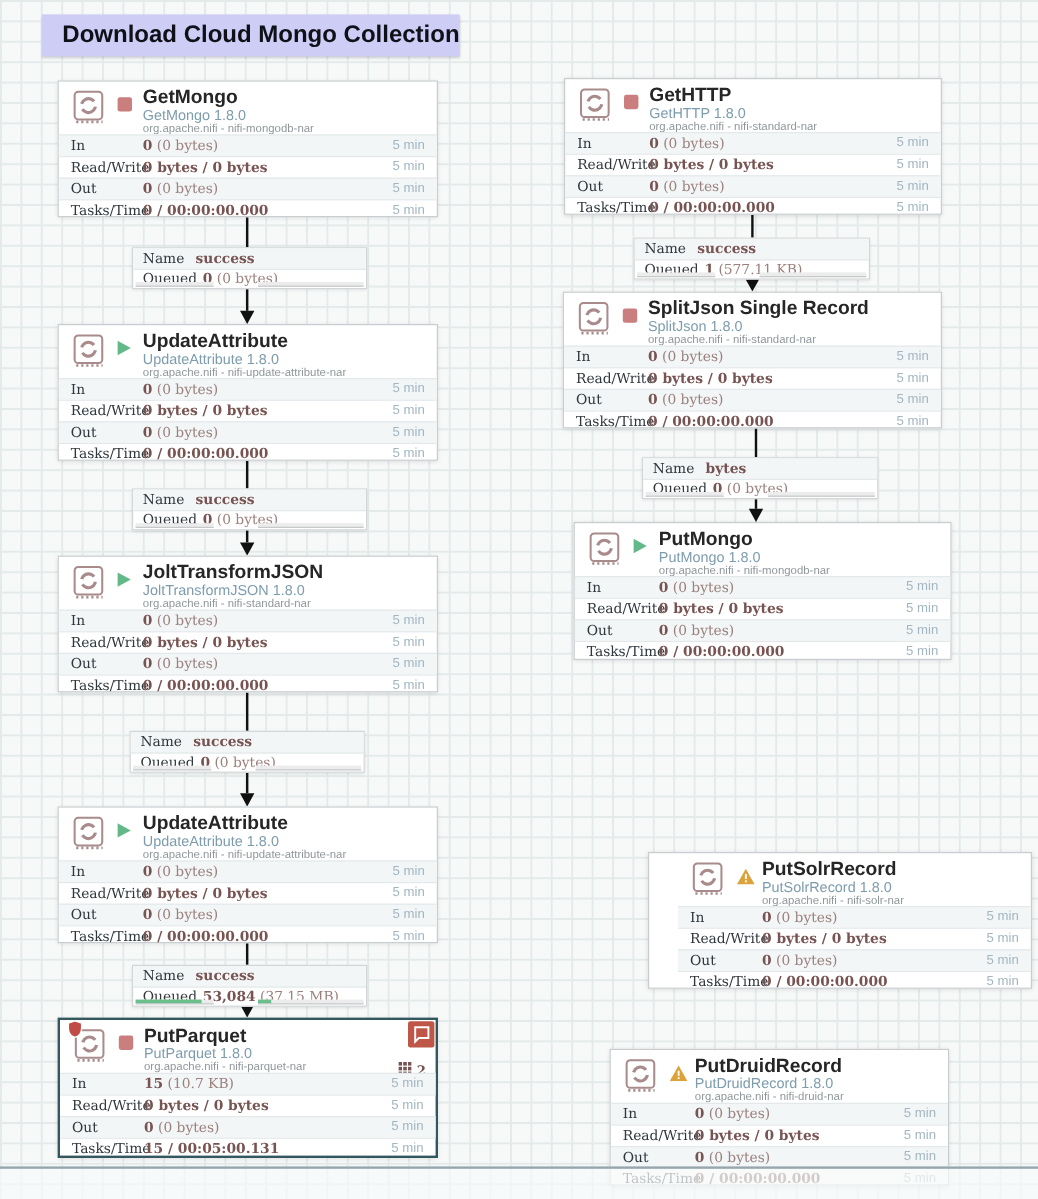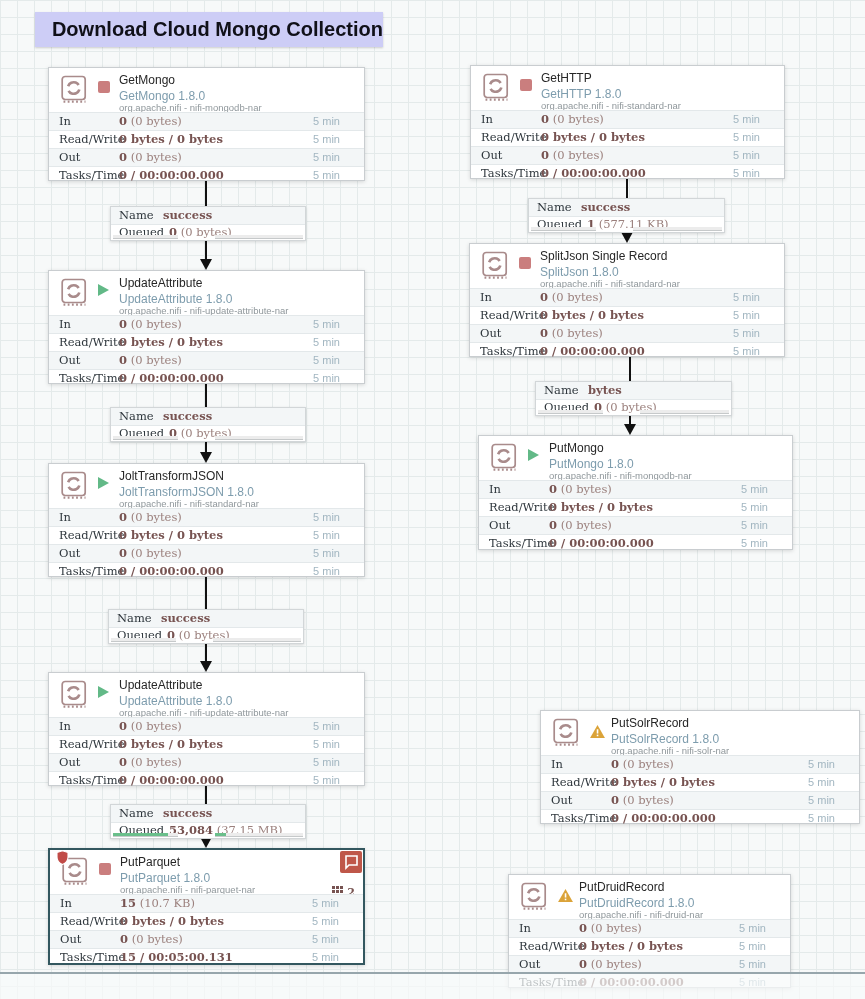--- a/index.html
+++ b/index.html
@@ -23,35 +23,35 @@
   .proc{position:absolute;z-index:2;background:#fff;border:1px solid #c9cdd0;
     box-shadow:0 1px 4px rgba(0,0,0,.14);box-sizing:border-box;}
   .proc.selected{border:2px solid var(--c-select);}
   .phead{position:relative;height:44px;}
   .picon{position:absolute;left:11px;top:7px;width:28px;height:30px;}
   .shield{position:absolute;left:6px;top:0px;width:13px;height:15px;z-index:2;}
   .state{position:absolute;left:49px;top:13px;width:14px;height:13px;}
   .state .stop{display:block;width:12px;height:12px;border-radius:2px;background:var(--c-stop);}
   .state .run{display:block;width:0;height:0;border-top:6.5px solid transparent;
     border-bottom:6.5px solid transparent;border-left:11px solid var(--c-run);}
-  .ptitle{position:absolute;left:70px;top:5px;font-size:12px;font-weight:400;color:#262626;white-space:nowrap;}
+  .ptitle{position:absolute;left:70px;top:5px;font-size:16px;font-weight:700;color:#262626;white-space:nowrap;}
   .ptype{position:absolute;left:70px;top:21px;font-size:12px;color:#7d9cad;white-space:nowrap;}
   .pbundle{position:absolute;left:70px;top:34px;font-size:9.5px;color:#8f979b;white-space:nowrap;}
   .pcomment{position:absolute;right:1px;top:1px;width:22px;height:22px;border-radius:2px;
     background:var(--c-comment);}
   .pcluster{position:absolute;right:8px;top:33px;display:flex;align-items:center;gap:4px;}
   .pcluster .cnt{font-size:11px;font-weight:bold;color:var(--c-val);font-family:"DejaVu Serif",serif;}
   .prow{position:relative;height:17px;line-height:17px;border-top:1px solid #e3e8ea;
     font-family:"DejaVu Serif",serif;font-size:11.5px;}
   .prow.alt{background:#f3f6f7;}
   .prow .lbl{position:absolute;left:10px;color:#2f373d;}
   .prow .val{position:absolute;left:70px;white-space:nowrap;}
   .prow .val .s{font-weight:bold;color:var(--c-val);}
   .prow .val .l{color:#9b807d;}
-  .prow .win{position:absolute;right:24px;color:#a2b6c1;font-family:"Liberation Sans",sans-serif;font-size:11px;}
+  .prow .win{position:absolute;right:10px;color:#a2b6c1;font-family:"Liberation Sans",sans-serif;font-size:11px;}
   
   .queue{position:absolute;z-index:3;background:#fff;border:1px solid #d2d6d8;
     box-shadow:0 1px 3px rgba(0,0,0,.14);box-sizing:border-box;
     font-family:"DejaVu Serif",serif;font-size:11.5px;}
   .qrow1{height:17px;line-height:17px;background:#f3f6f7;border-bottom:1px solid #e3e8ea;position:relative;}
   .qrow2{height:15px;line-height:15px;position:relative;}
   .queue .lbl{position:absolute;left:8px;color:#2f373d;}
   .queue .nm{position:absolute;left:52px;font-weight:bold;color:var(--c-val);}
   .queue .ct{position:absolute;left:58px;white-space:nowrap;}
   .queue .ct .s{font-weight:bold;color:var(--c-val);}
@@ -441,21 +441,21 @@
   </div>
 
   <div class="prow">
     <span class="lbl">Tasks/Time</span>
     <span class="val"><span class="s">0 / 00:00:00.000</span> <span class="l"></span></span>
     <span class="win">5 min</span>
   </div>
 </div>
   </div>
 
-  <div class="proc" style="left: 540px; top: 710px; width: 320px; height: 114px;">
+  <div class="proc" style="left: 540px; top: 710px; width: 320px; height: 114px; padding-left: 24px;">
     <div class="phead">
       <span class="picon">
         <svg viewBox="0 0 28 30" width="28" height="30">
           <rect x="2.2" y="1.5" width="23" height="23" rx="3" fill="#fff" stroke="#a98b8b" stroke-width="1.7"></rect>
           <line x1="3.5" y1="26.6" x2="25.5" y2="26.6" stroke="#a98b8b" stroke-width="2.2" stroke-dasharray="1.8 2.4"></line>
           <circle cx="13.7" cy="13" r="5.8" fill="none" stroke="#a98b8b" stroke-width="2.6" stroke-dasharray="13 4.5" transform="rotate(20 13.7 13)"></circle>
         </svg>
       </span>
       <span class="state"><span><svg viewBox="0 0 16 14" width="15" height="13">
                 <path d="M8 0 L16 14 H0 Z" fill="#dba339"></path>

